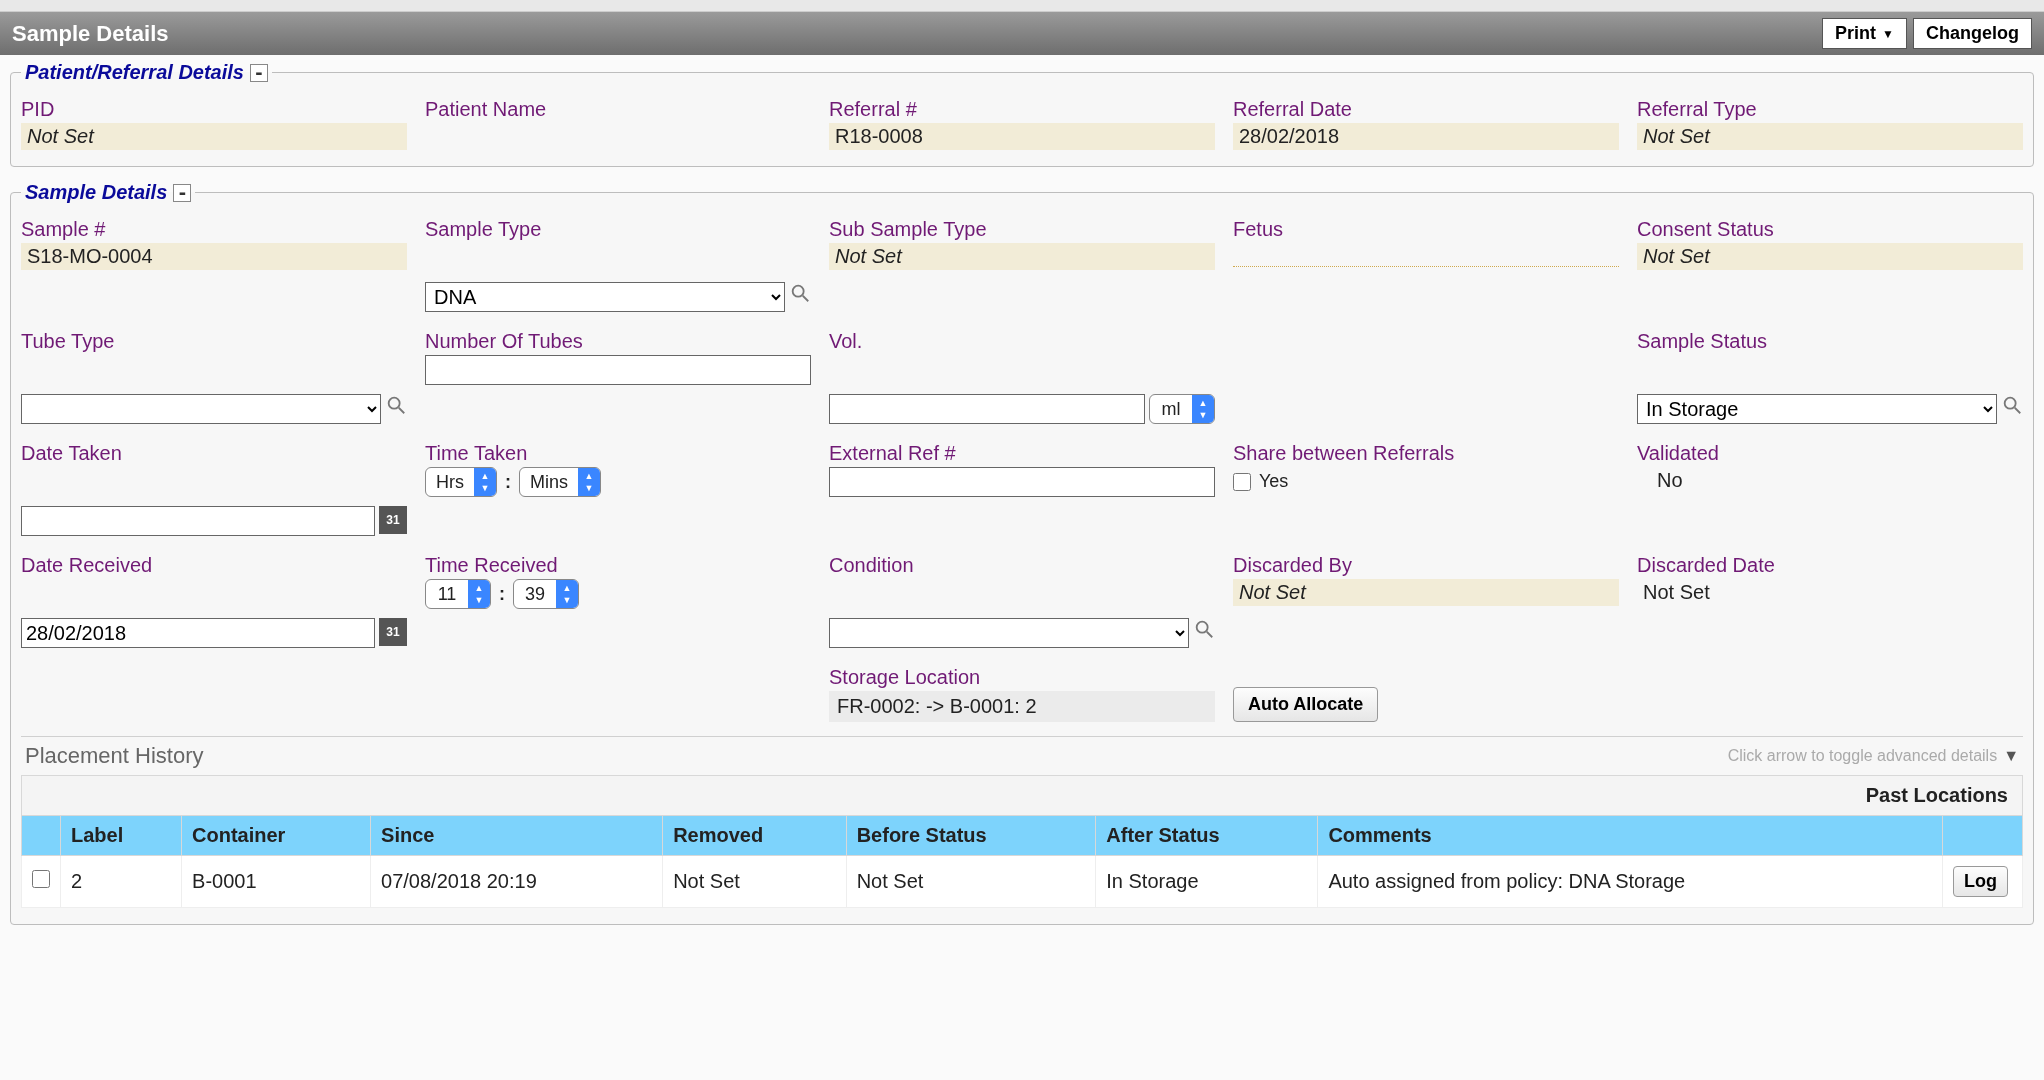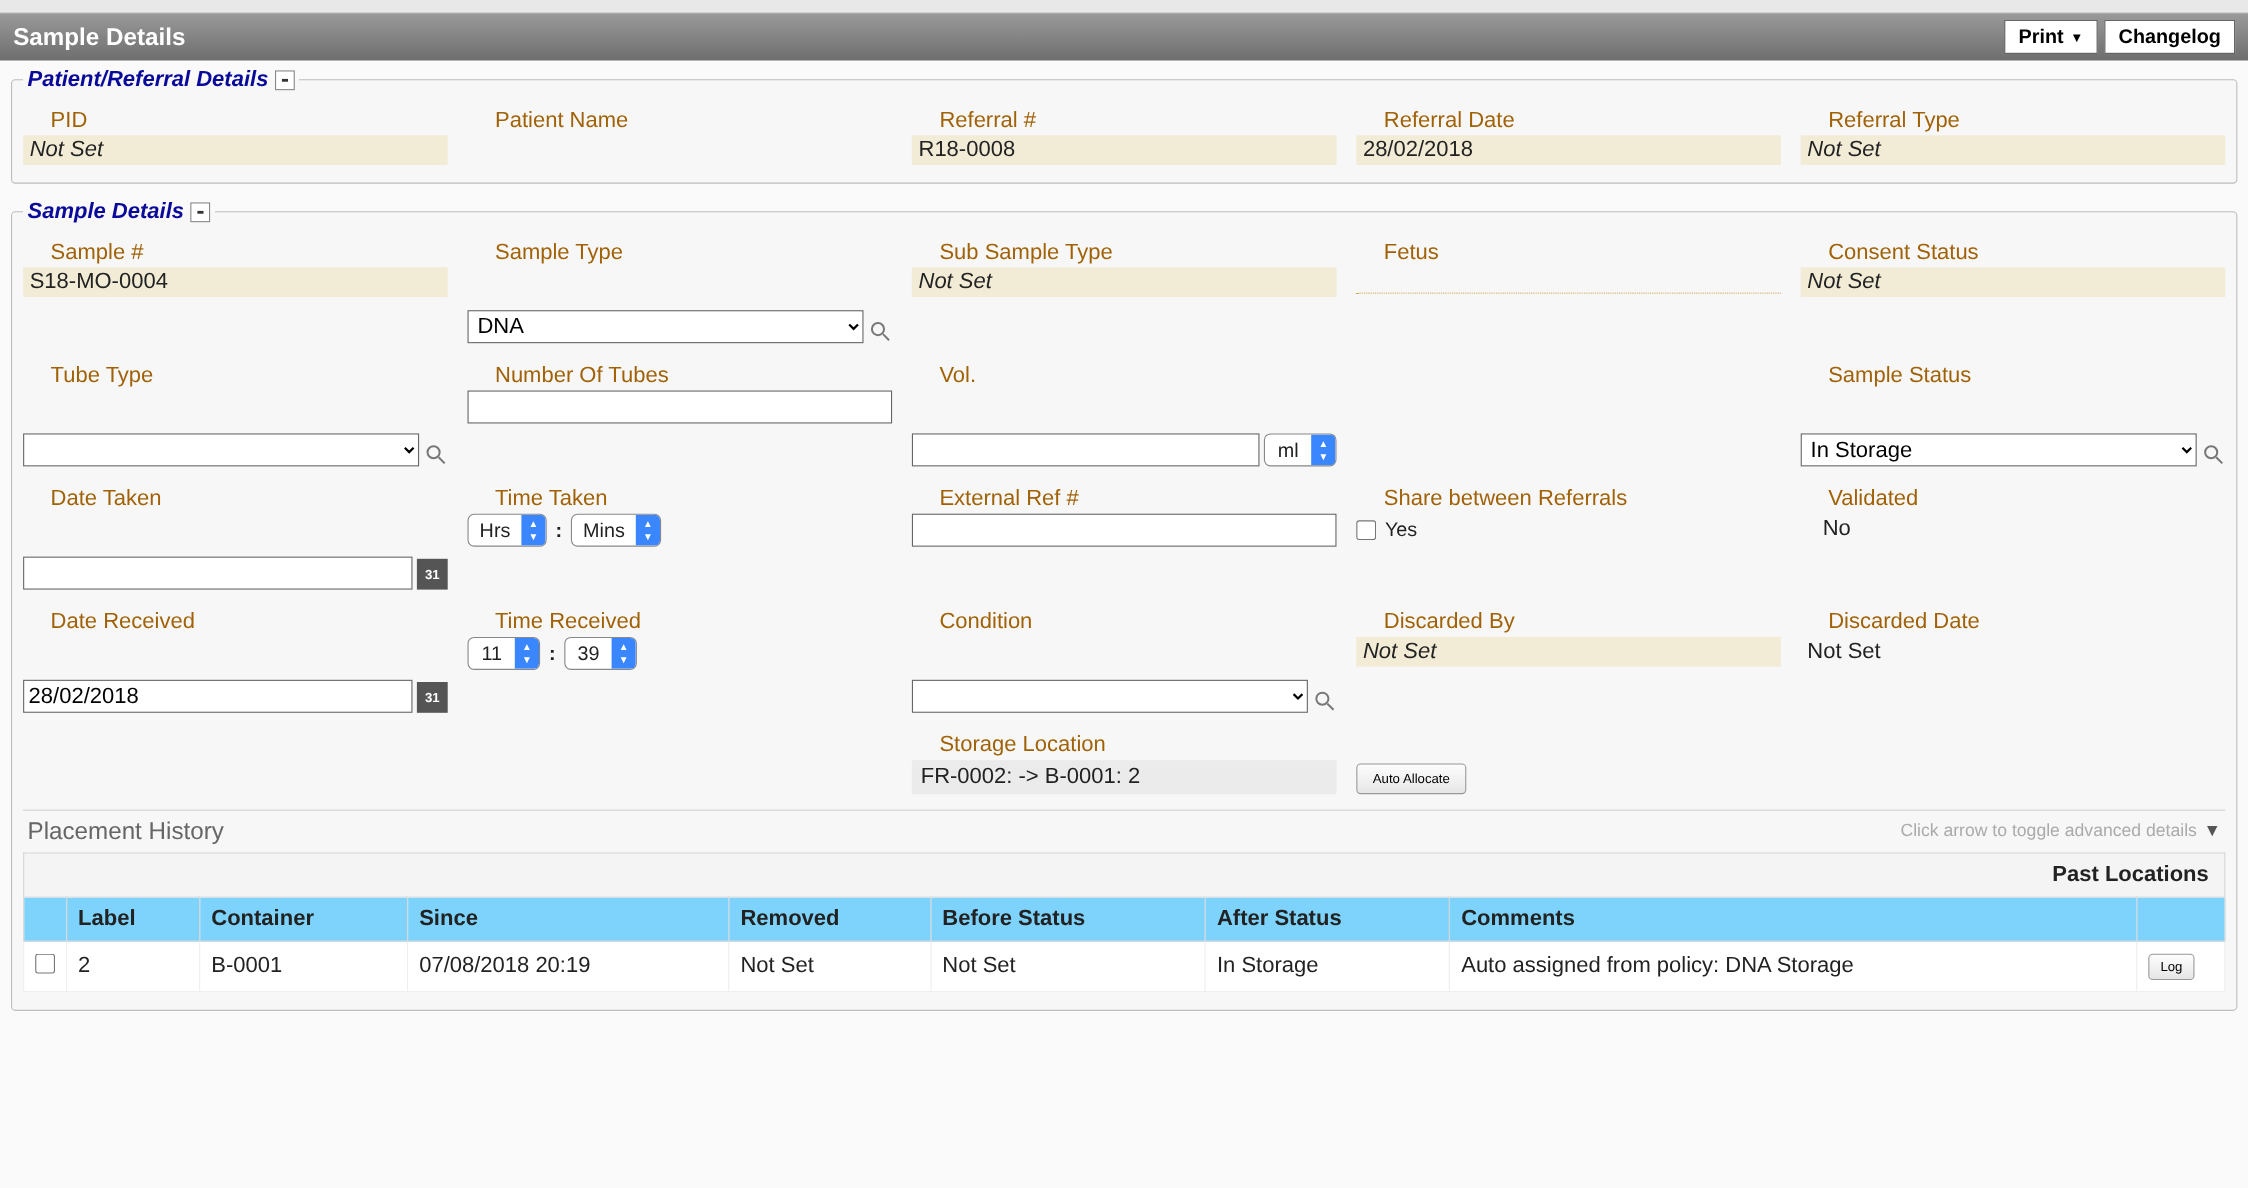--- a/index.html
+++ b/index.html
@@ -79,24 +79,23 @@
     font-style: normal;
     font-family: monospace;
   }
   .grid5 {
     display: grid;
     grid-template-columns: repeat(5, 1fr);
     gap: 12px 18px;
   }
   .field-label {
     font-size: 20px;
-    color: #a16207;
+    color: #701a75;
     margin-bottom: 2px;
     display: block;
-    margin-left: 25px;
   }
   .value-readonly {
     background: #f2ecd7;
     padding: 2px 6px;
     font-size: 20px;
     min-height: 26px;
     display: block;
     width: 100%;
   }
   .value-readonly.notset { font-style: italic; }
@@ -106,21 +105,21 @@
   }
   input[type=text], select {
     font-size: 20px;
     padding: 1px 4px;
     border: 1px solid #666;
     background: #fff;
     height: 30px;
   }
   .input-wrap {
     display: flex;
-    align-items: flex-end;
+    align-items: flex-start;
     gap: 4px;
     margin-top: 41px;
   }
   .input-wrap input[type=text], .input-wrap select {
     flex: 1;
     width: 100%;
   }
   .mag-icon {
     width: 22px; height: 22px;
     display: inline-block;
@@ -163,22 +162,23 @@
     line-height: 12px;
     text-align: center;
     padding: 2px 0;
   }
   .colon { font-weight: bold; padding: 0 2px; }
   .btn {
     background: linear-gradient(#fdfdfd,#e6e6e6);
     border: 1px solid #999;
     border-radius: 4px;
     padding: 6px 14px;
-    font-size: 12px;
+    font-size: 18px;
     cursor: pointer;
+    font-weight: bold;
   }
   .storage-loc {
     background: #ebebeb;
     padding: 4px 8px;
     font-size: 20px;
     display: inline-block;
     min-width: 100%;
   }
   .check-row { display:flex; align-items:center; gap:8px; margin-top:6px; }
   input[type=checkbox] { width:18px; height:18px; }

